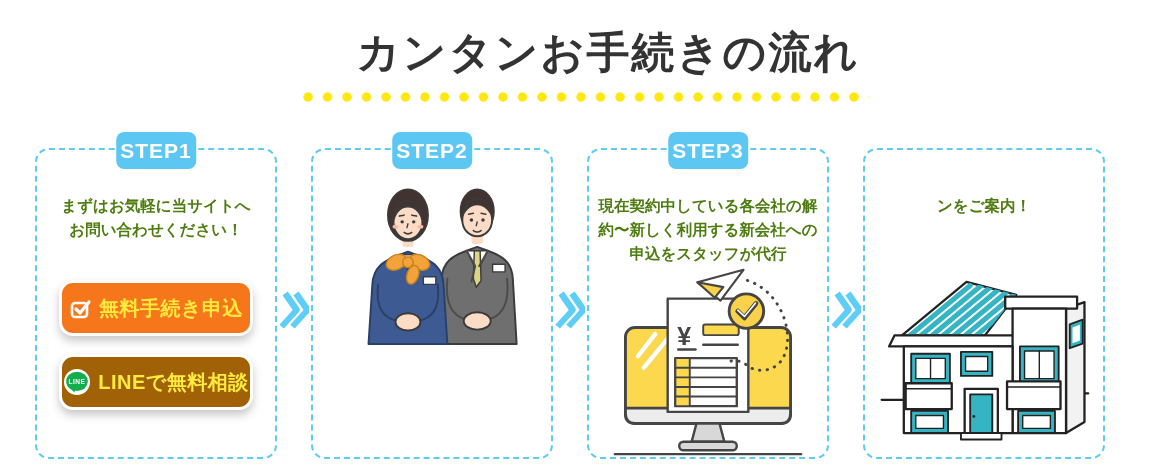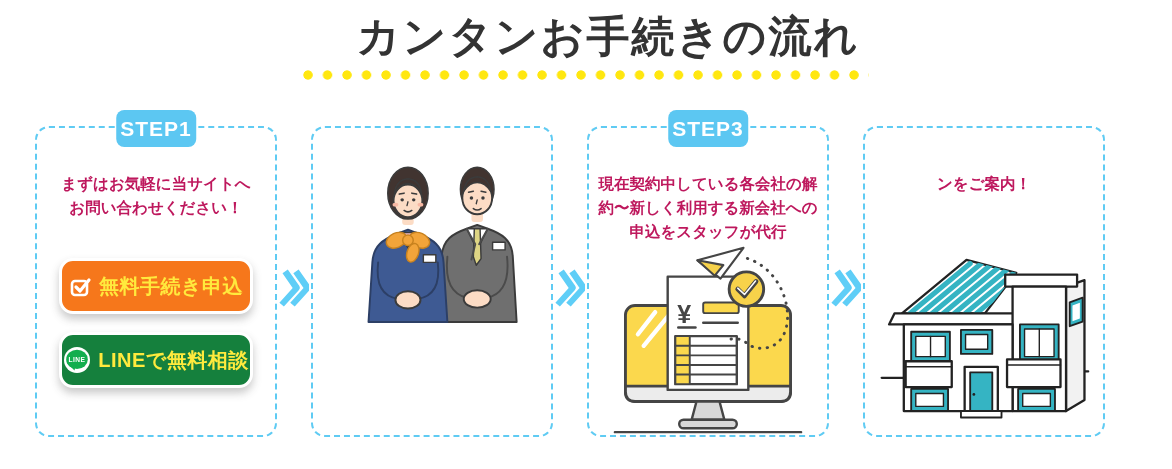--- a/index.html
+++ b/index.html
@@ -1,42 +1,42 @@
 <!DOCTYPE html>
 <html><head>
 <meta charset="utf-8">
 <style>
   html,body{margin:0;padding:0;background:#fff;}
   body{width:1172px;height:469px;font-family:"Liberation Sans","DejaVu Sans",sans-serif;}
   .page{position:relative;width:1172px;height:469px;background:#fff;overflow:hidden;}
 
-  .title{margin:0;padding-top:13px;text-align:center;font-size:43px;font-weight:800;
+  .title{margin:16px;padding-top:13px;text-align:center;font-size:43px;font-weight:800;
          color:#333;letter-spacing:2px;line-height:1.1;padding-left:44px;}
   .dots{width:566px;height:10px;margin:10px auto 0;
         background-image:radial-gradient(circle at 5px 5px,#ffe70f 4.3px,rgba(255,255,255,0) 5px);
         background-size:19.5px 10px;background-repeat:repeat-x;}
 
   .cards-row{display:flex;align-items:flex-start;margin:46px 0 0 35px;}
   .card{position:relative;width:242px;height:311px;box-sizing:border-box;background:#fff;
         border:2.5px dashed #5fcbf3;border-radius:14px;flex:0 0 auto;}
   .badge{position:absolute;top:-18px;left:50%;transform:translateX(-50%);
          background:#5cc7f2;color:#fff;font-weight:800;font-size:21px;line-height:1;
          padding:8px 4px;border-radius:8px;letter-spacing:1px;white-space:nowrap;}
-  .desc{margin:44px 9px 0;text-align:center;font-size:15.5px;font-weight:700;color:#be185d;
+  .desc{margin:44px 9px 0;text-align:center;font-size:15.5px;font-weight:700;color:#4d7c0f;
         line-height:1.55;white-space:pre-line;}
 
   .chev{width:34px;flex:0 0 auto;display:flex;justify-content:center;margin-top:139px;}
 
   .btn-col{margin-top:38px;display:flex;flex-direction:column;align-items:center;gap:18px;}
   .btn{width:194px;height:56px;box-sizing:border-box;border:3px solid #fff;border-radius:14px;
        box-shadow:0 5px 8px rgba(60,60,60,.28);display:flex;align-items:center;justify-content:center;
        gap:7px;font-weight:800;font-size:20px;color:#ffea3d;cursor:pointer;
        font-family:inherit;padding:0;letter-spacing:.5px;}
   .btn-orange{background:#f6771b;}
-  .btn-green{background:#15803d;}
+  .btn-green{background:#a16207;}
 
   .illus{display:block;margin:0 auto;}
   svg text{font-family:"Liberation Sans","DejaVu Sans",sans-serif;}
 </style>
 </head>
 <body>
 
 <div class="page">
 
   <h1 class="title">カンタンお手続きの流れ</h1>
@@ -71,20 +71,21 @@
     <div class="chev">
       <svg width="30" height="46" viewBox="0 0 36 52">
         <g transform="translate(3,0) skewX(-6)" stroke="#5fcef7" stroke-width="7.5" fill="none" stroke-linejoin="round">
           <path d="M5,6 L21,26 L5,46"></path>
             <path d="M18,6 L34,26 L18,46"></path>
         </g>
       </svg>
     </div>
 
     <div class="card">
+      <div class="badge">STEP2</div>
       <svg class="illus" width="202" height="183" viewBox="0 0 210 190" style="margin-top:15px;">
 
         <g stroke="#3b3b3b" stroke-width="2" stroke-linecap="round" stroke-linejoin="round">
           <path d="M111,186 L115,118 C116,100 127,94 141,89 L152,85 L163,89 C177,94 188,100 189,118 L193,186 Z" fill="#6f6f6f"></path>
           <path d="M141,89 L152,111 L163,89 Z" fill="#ffffff" stroke-width="1.5"></path>
           <path d="M149,89 L155,89 L156,120 L151,127 L148,118 Z" fill="#ded584" stroke-width="1.5"></path>
           <path d="M141,89 L150,105 L146,121" fill="none" stroke="#4b4b4b"></path>
           <path d="M163,89 L154,105" fill="none" stroke="#4b4b4b"></path>
           <path d="M121,118 C118,146 128,158 142,161" fill="none" stroke="#4b4b4b"></path>
           <path d="M183,118 C186,146 176,158 162,161" fill="none" stroke="#4b4b4b"></path>

